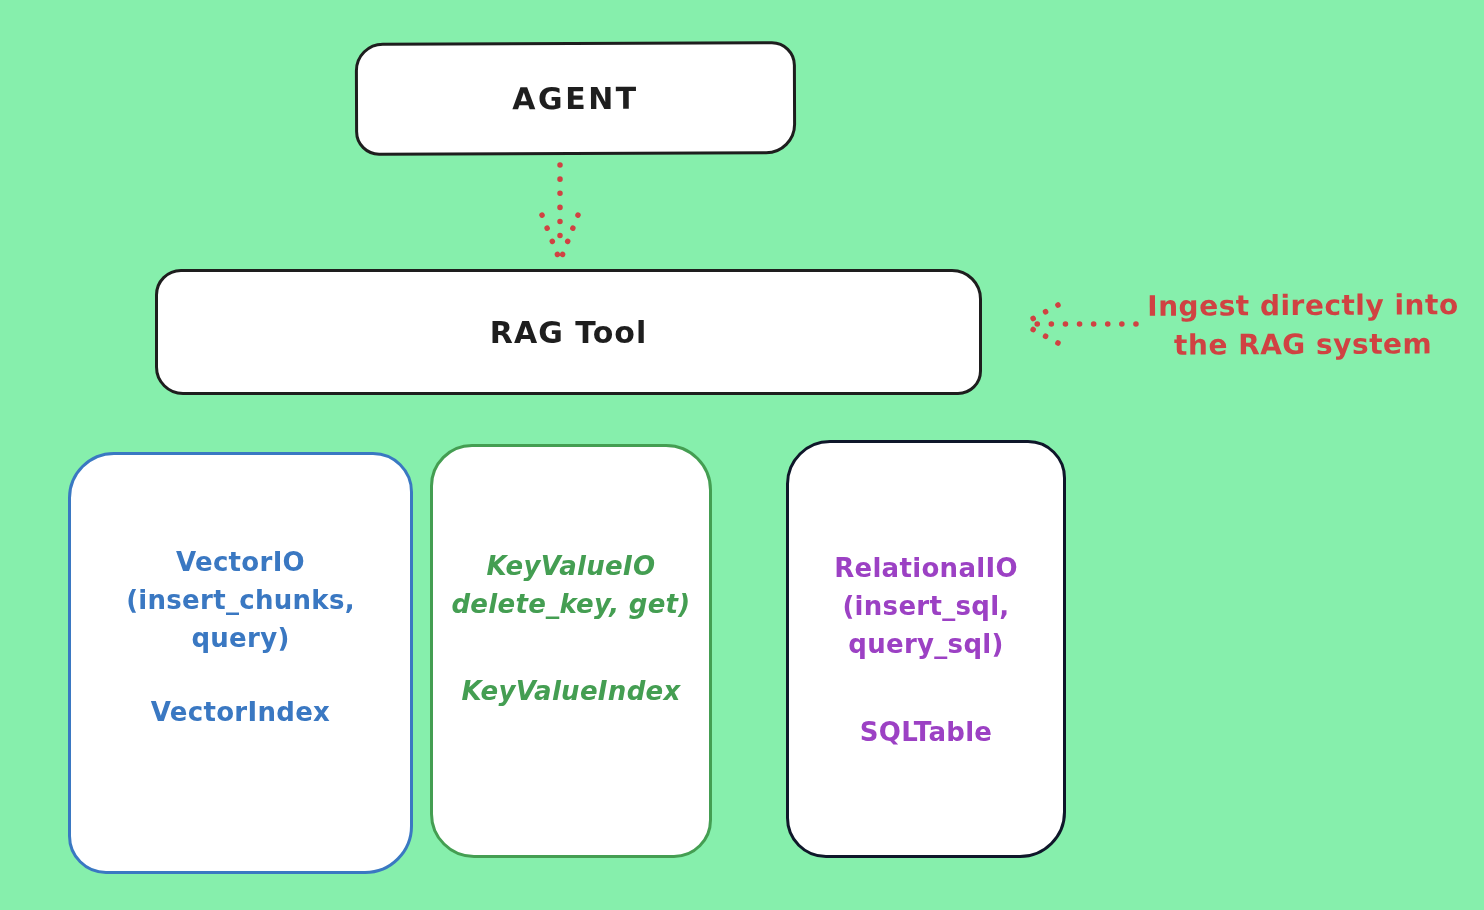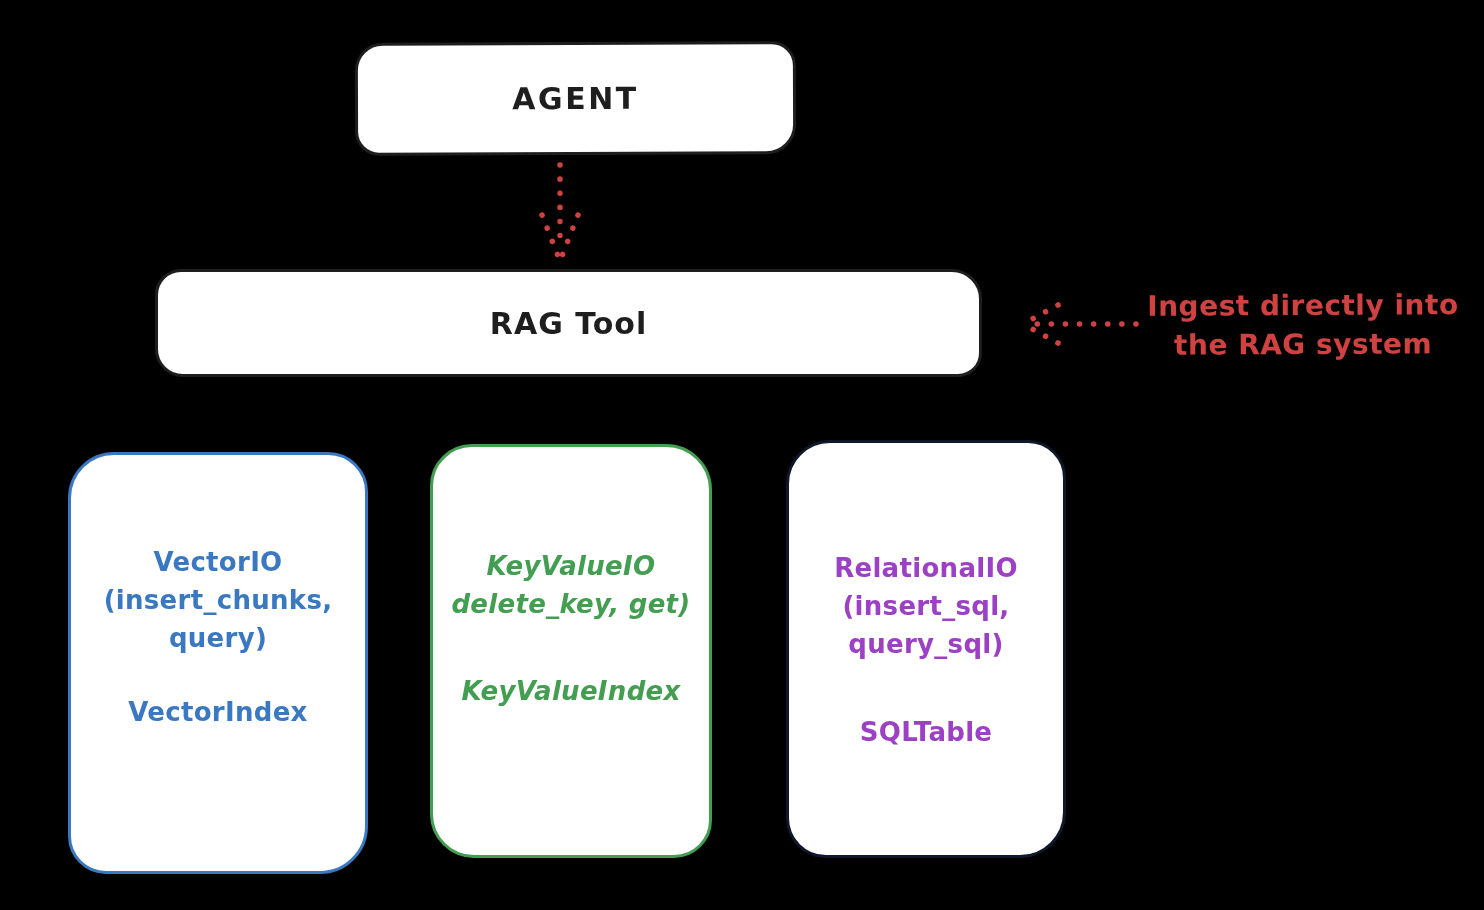--- a/index.html
+++ b/index.html
@@ -1,40 +1,40 @@
 <!DOCTYPE html>
 <html><head>
 <meta charset="utf-8">
 <style>
   * { margin: 0; padding: 0; box-sizing: border-box; }
   html, body { background: #ffffff; }
   .canvas {
     position: relative;
     width: 1484px;
     height: 910px;
-    background: #000000;
+    background: #86efac;
     overflow: hidden;
     font-family: "DejaVu Sans", sans-serif;
   }
   .box {
     position: absolute;
     background: #ffffff;
     display: flex;
     align-items: center;
     justify-content: center;
   }
   
   .agent-box {
     left: 355px; top: 42px; width: 441px; height: 113px;
     border: 3.5px solid #1e1e1e;
     border-radius: 28px 24px 30px 24px;
     transform: rotate(-0.2deg);
   }
   .rag-box {
-    left: 155px; top: 269px; width: 827px; height: 108px;
+    left: 155px; top: 269px; width: 827px; height: 126px;
     border: 3.5px solid #1e1e1e;
     border-radius: 26px 30px 24px 28px;
   }
   .black-label {
     font-size: 30px;
     font-weight: bold;
     color: #1e1e1e;
     letter-spacing: 2.5px;
   }
   .rag-box .black-label { letter-spacing: 1px; }
@@ -61,21 +61,21 @@
   .store-box {
     flex-direction: column;
     justify-content: flex-start;
     text-align: center;
     font-weight: bold;
     font-size: 26px;
     line-height: 38px;
     letter-spacing: 0.3px;
   }
   .store-box.blue {
-    left: 68px; top: 452px; width: 300px; height: 422px;
+    left: 68px; top: 452px; width: 345px; height: 422px;
     border: 3px solid #3a78c2; color: #3a78c2;
     border-radius: 46px 40px 48px 38px;
     padding-top: 88px;
   }
   .store-box.green {
     left: 430px; top: 444px; width: 282px; height: 414px;
     border: 3px solid #449e52; color: #449e52;
     border-radius: 42px 46px 38px 44px;
     padding-top: 100px;
     font-style: italic;

